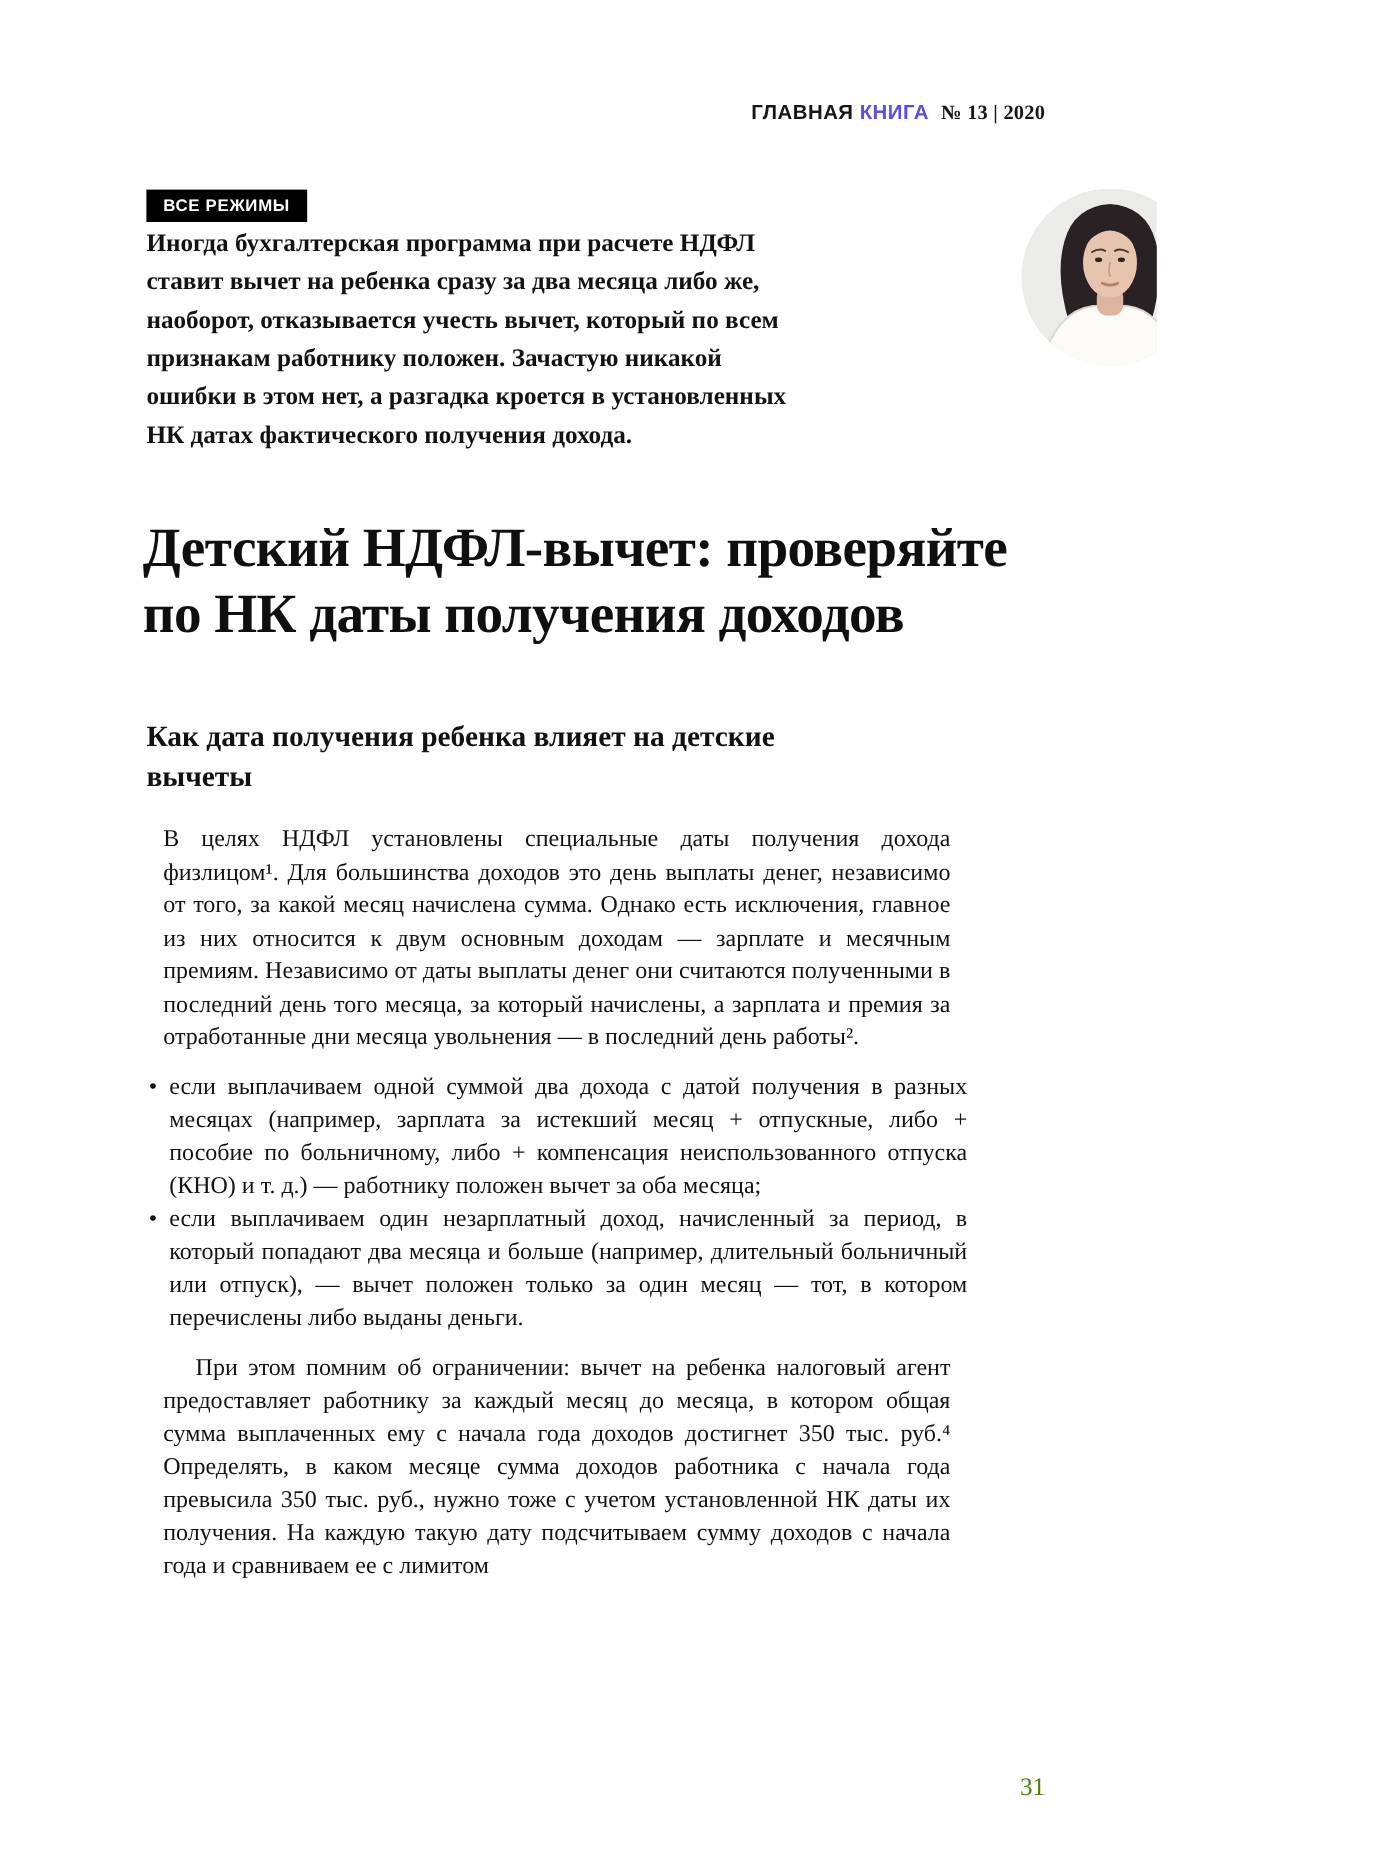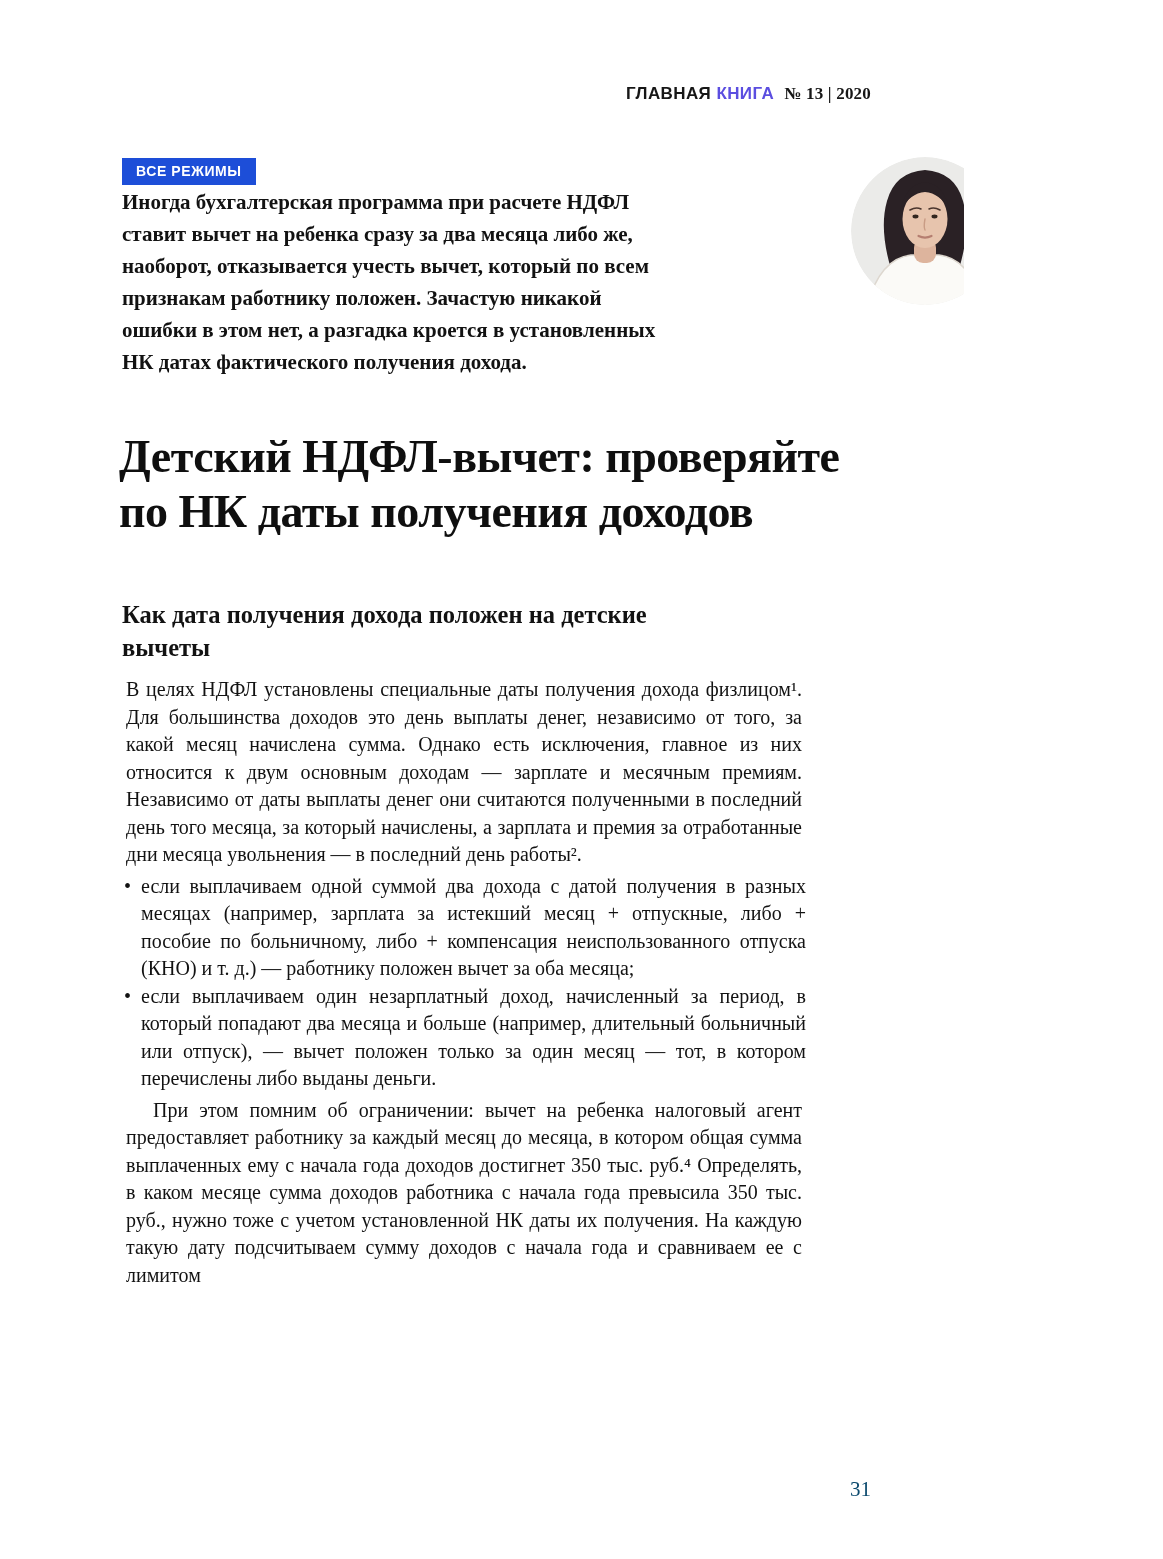--- a/index.html
+++ b/index.html
@@ -31,21 +31,21 @@
     color: #161616;
     margin-left: 5px;
     letter-spacing: 0.2px;
   }
 
   
   .badge {
     position: absolute;
     left: 122px;
     top: 158px;
-    background: #1d4ed8;
+    background: #000000;
     color: #ffffff;
     font-family: "Liberation Sans", sans-serif;
     font-weight: bold;
     font-size: 14px;
     letter-spacing: 0.6px;
     padding: 5px 14px 6px 14px;
   }
 
   
   .lead {
@@ -111,21 +111,21 @@
   
   .body-col {
     position: absolute;
     left: 122px;
     top: 672px;
     width: 684px;
     font-size: 20px;
     line-height: 27.5px;
     text-align: justify;
   }
-  .body-col p { margin: 4px; }
+  .body-col p { margin: 14px; }
   .indent { text-indent: 27px; }
   .body-col ul {
     list-style: none;
     margin: 0;
     padding: 0;
   }
   .body-col li {
     position: relative;
     padding-left: 19px;
     text-align: justify;
@@ -148,21 +148,21 @@
     color: #1a1a1a;
   }
   .fn-marker { font-weight: bold; margin-right: 4px; }
 
   
   .page-number {
     position: absolute;
     right: 93px;
     top: 1477px;
     font-size: 21px;
-    color: #0c4a6e;
+    color: #4d7c0f;
   }
 </style>
 </head>
 <body>
 
 <div class="page">
 
   <div class="masthead">
     <span class="brand-glavnaya">ГЛАВНАЯ</span>
     <span class="brand-kniga">КНИГА</span>
@@ -199,21 +199,21 @@
         <path d="M74 62 q-1.5 8 0 11" stroke="#c99c85" stroke-width="1.4" fill="none" stroke-linecap="round"></path>
         <path d="M67.5 79 q6.5 3.2 13 0" stroke="#b57e70" stroke-width="2.2" fill="none" stroke-linecap="round"></path>
       </g>
     </svg>
   </div>
 
 
   <h1 class="title">Детский НДФЛ-вычет: проверяйте
 по НК даты получения доходов</h1>
 
-  <h2 class="section-heading">Как дата получения дохода положен на детские
+  <h2 class="section-heading">Как дата получения ребенка влияет на детские
 вычеты</h2>
 
   <div class="body-col">
     <p>В целях НДФЛ установлены специальные даты получения дохода физлицом¹. Для большинства доходов это день выплаты денег, независимо от того, за какой месяц начислена сумма. Однако есть исключения, главное из них относится к двум основным доходам — зарплате и месячным премиям. Независимо от даты выплаты денег они считаются полученными в последний день того месяца, за который начислены, а зарплата и премия за отработанные дни месяца увольнения — в последний день работы².</p>
     <ul>
       <li>если выплачиваем одной суммой два дохода с датой получения в разных месяцах (например, зарплата за истекший месяц + отпускные, либо + пособие по больничному, либо + компенсация неиспользованного отпуска (КНО) и т. д.) — работнику положен вычет за оба месяца;</li>
       <li>если выплачиваем один незарплатный доход, начисленный за период, в который попадают два месяца и больше (например, длительный больничный или отпуск), — вычет положен только за один месяц — тот, в котором перечислены либо выданы деньги.</li>
     </ul>
     <p class="indent">При этом помним об ограничении: вычет на ребенка налоговый агент предоставляет работнику за каждый месяц до месяца, в котором общая сумма выплаченных ему с начала года доходов достигнет 350 тыс. руб.⁴ Определять, в каком месяце сумма доходов работника с начала года превысила 350 тыс. руб., нужно тоже с учетом установленной НК даты их получения. На каждую такую дату подсчитываем сумму доходов с начала года и сравниваем ее с лимитом</p>
   </div>

